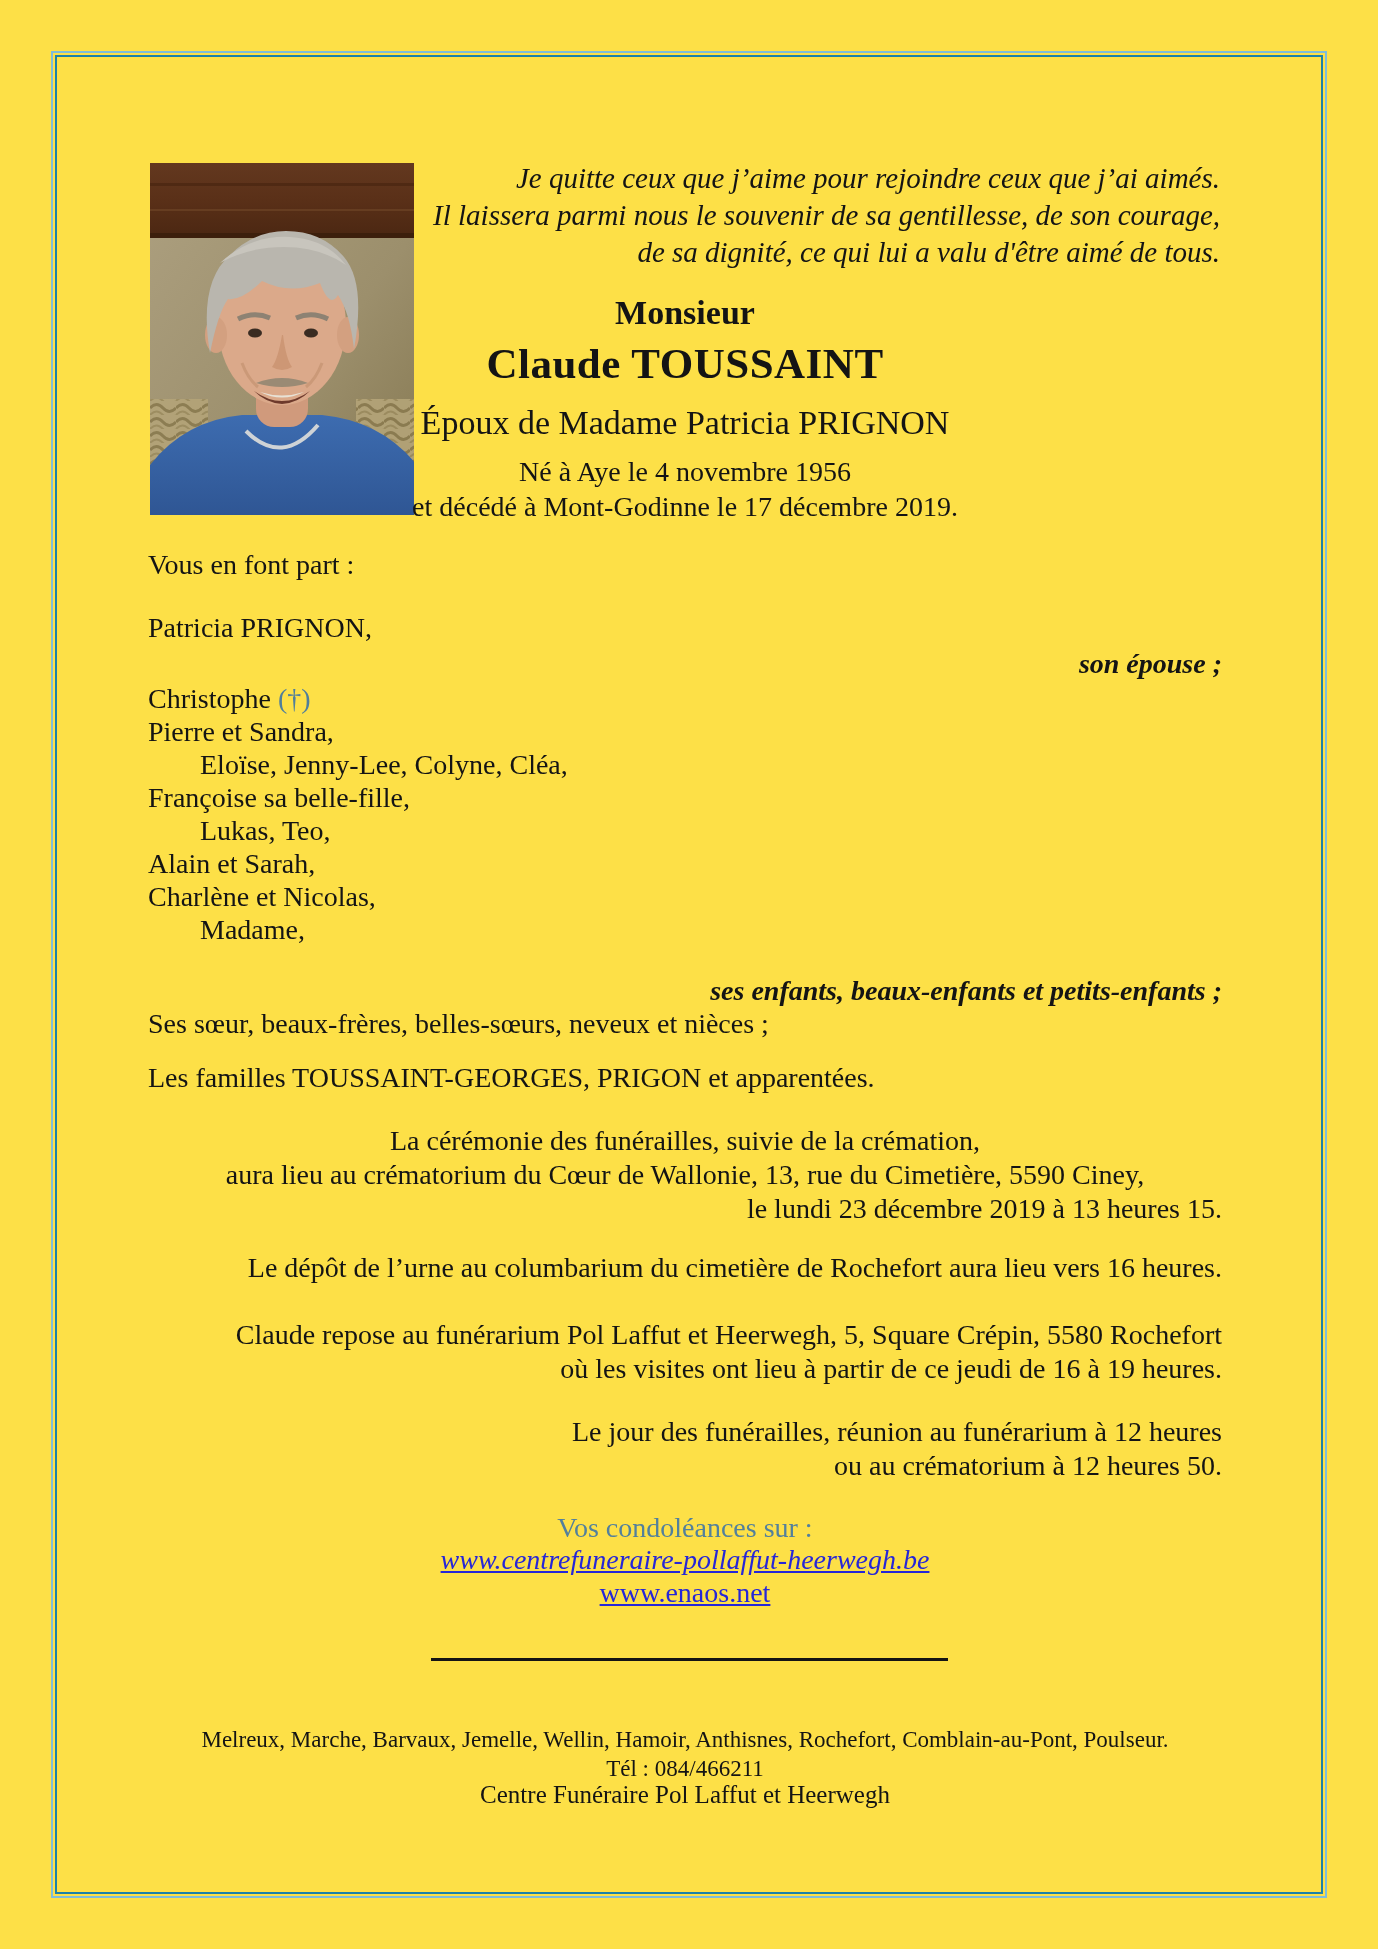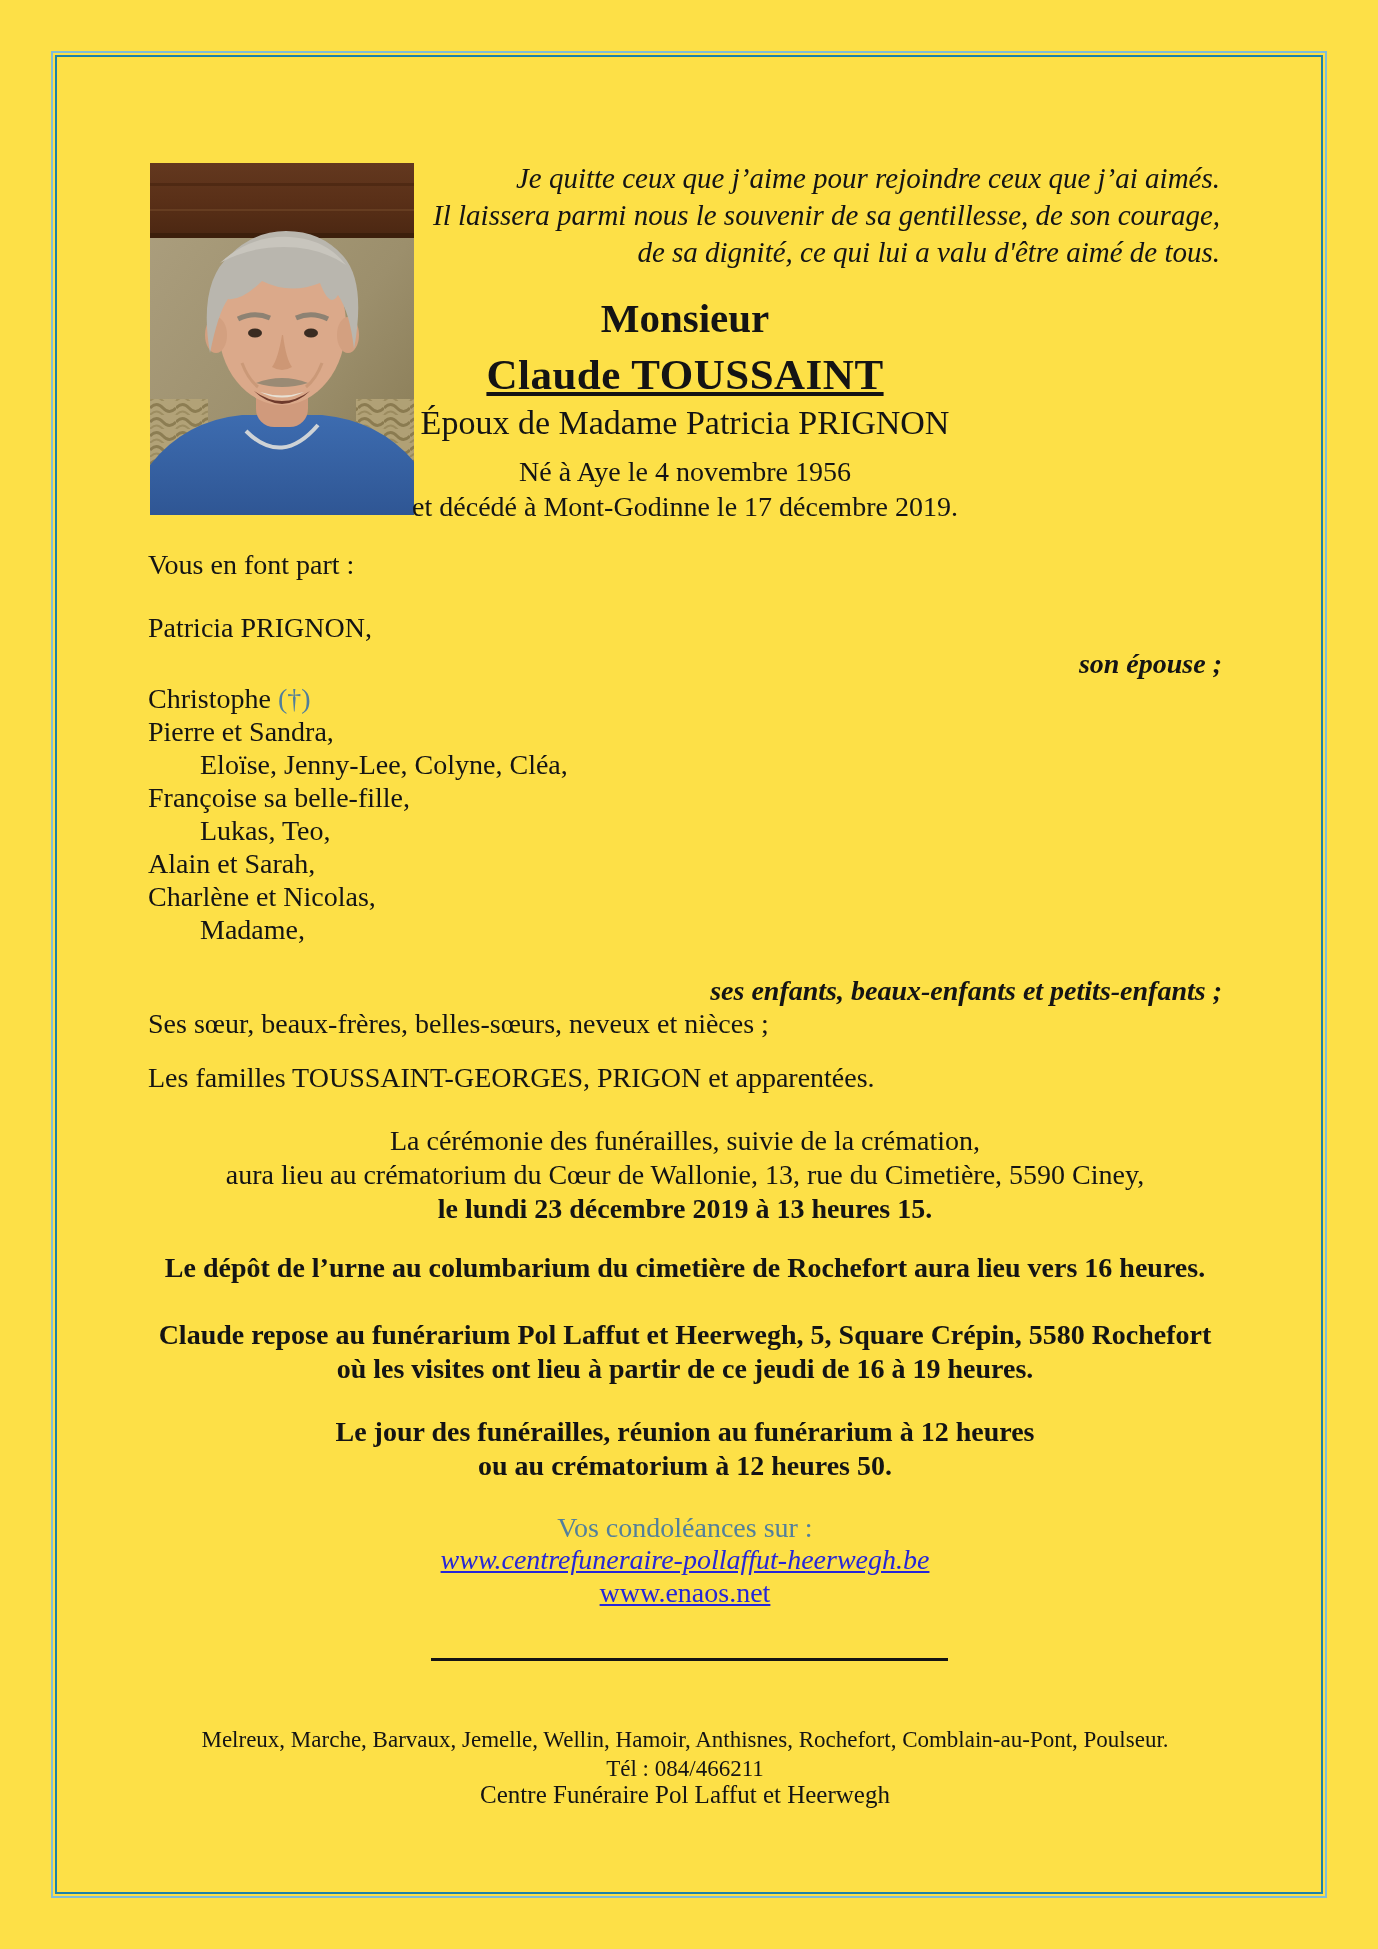--- a/index.html
+++ b/index.html
@@ -12,25 +12,25 @@
     border:2px solid #1d81a8;          
     outline:2px solid #7fbdd8;         
     outline-offset:2px;
     pointer-events:none;
   }
   .abs { position:absolute; }
   .col { left:148px; right:156px; }
   .center { text-align:center; }
   .right { text-align:right; }
   .quote { font-style:italic; font-size:29px; line-height:37px; }
-  .h-monsieur { font-size:41px; font-weight:bold; }
+  .h-monsieur { font-size:34px; font-weight:bold; }
   .h-name { font-size:43px; font-weight:bold; letter-spacing:0.5px; }
   .h-sub { font-size:34px; }
   .body-txt { font-size:28px; }
-  .bold { font-weight:bold; }
+  .bold { font-weight:normal;text-align:right; }
   .bolditalic { font-weight:bold; font-style:italic; }
   .fam-list { font-size:28px; line-height:33px; }
   .fam-list .row.indent { padding-left:52px; }
   .cross { color:#4f7e9c; }
   .steel { color:#53809c; }
   a.link { color:#2626d8; text-decoration:underline; }
   .link-italic { font-style:italic; }
   .divider { height:3px; background:#141414; }
   .footer-company { font-size:25px; }
   .footer-small { font-size:23px; }
@@ -108,21 +108,21 @@
     </svg>
   </div>
 
   <div class="abs quote right" style="left:300px; right:158px; top:160px;">
     <div>Je quitte ceux que j’aime pour rejoindre ceux que j’ai aimés.</div>
     <div>Il laissera parmi nous le souvenir de sa gentillesse, de son courage,</div>
     <div>de sa dignité, ce qui lui a valu d'être aimé de tous.</div>
   </div>
 
   <div class="abs col center h-monsieur" style="top:294px;">Monsieur</div>
-  <div class="abs col center h-name" style="top:350px;text-decoration:underline;">Claude TOUSSAINT</div>
+  <div class="abs col center h-name" style="top:339px;">Claude TOUSSAINT</div>
   <div class="abs col center h-sub" style="top:404px;">Époux de Madame Patricia PRIGNON</div>
   <div class="abs col center body-txt" style="top:456px;">Né à Aye le 4 novembre 1956</div>
   <div class="abs col center body-txt" style="top:491px;">et décédé à Mont-Godinne le 17 décembre 2019.</div>
 
   <div class="abs body-txt" style="left:148px; top:520px;margin-top:29px;">Vous en font part :</div>
   <div class="abs body-txt" style="left:148px; top:612px;">Patricia PRIGNON,</div>
   <div class="abs col right body-txt bolditalic" style="top:648px;">son épouse ;</div>
 
   <div class="abs fam-list" style="left:148px; top:682px; width:900px;">
 

